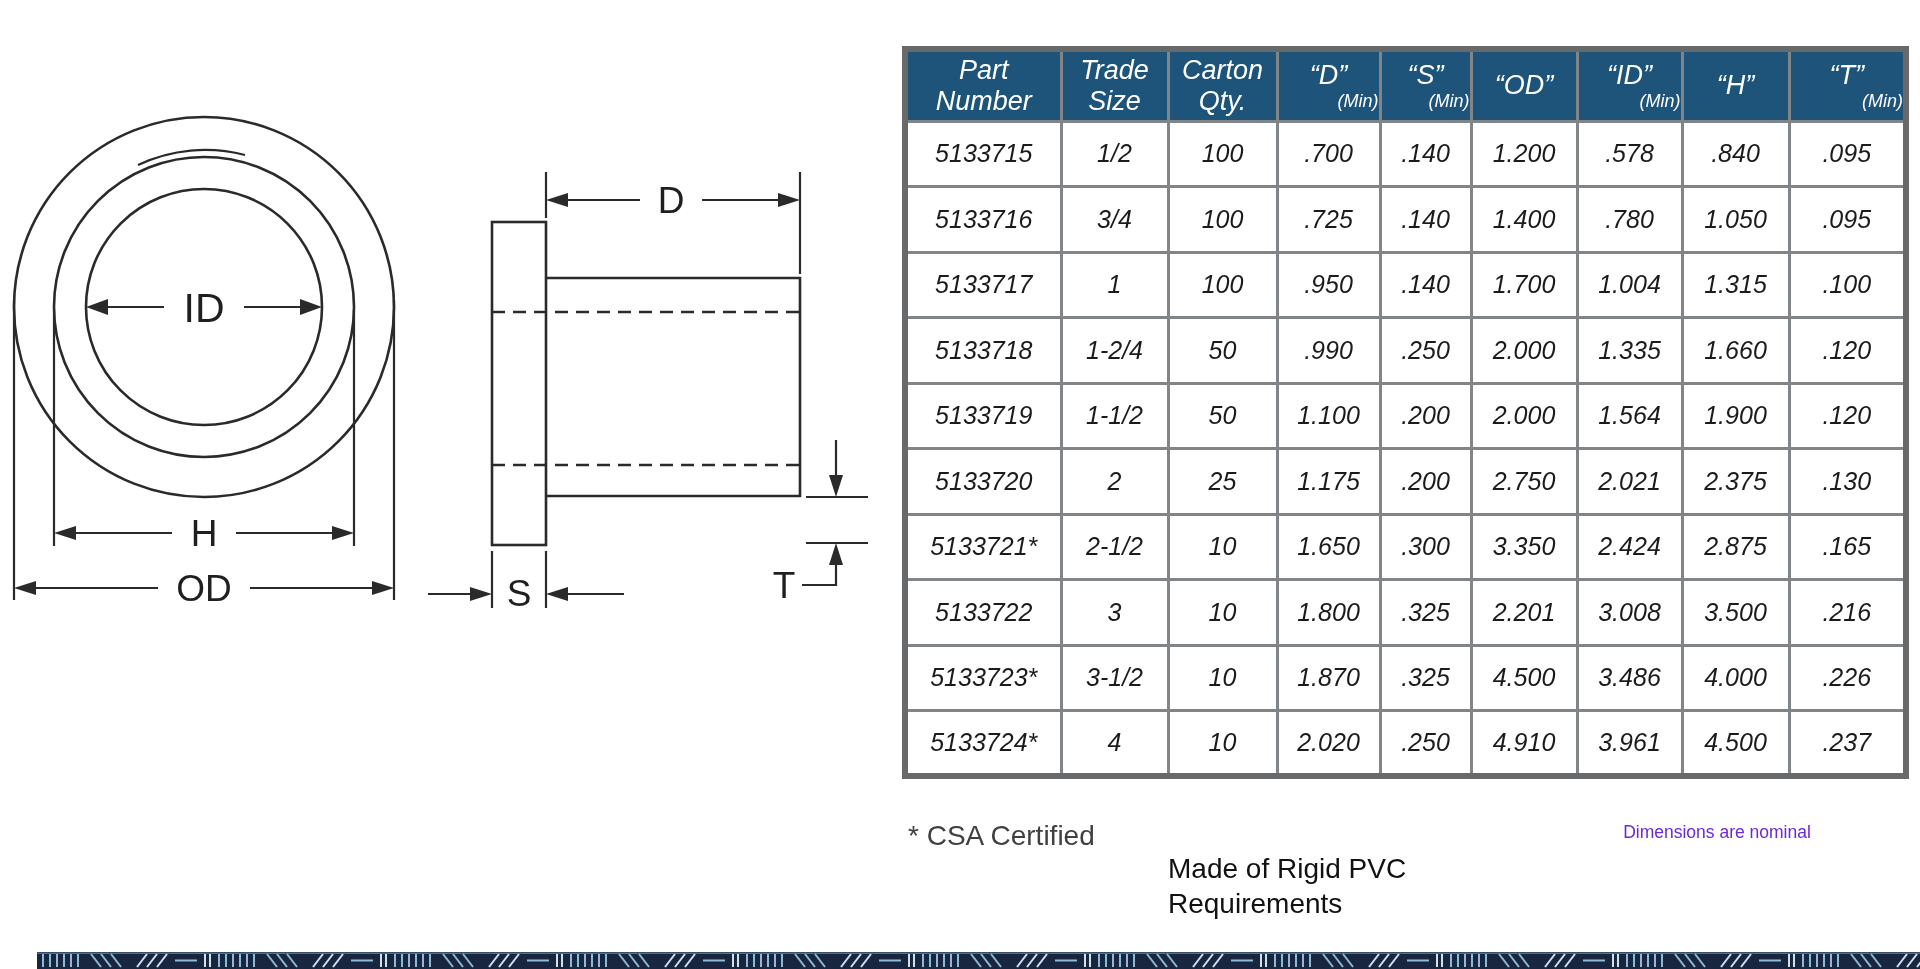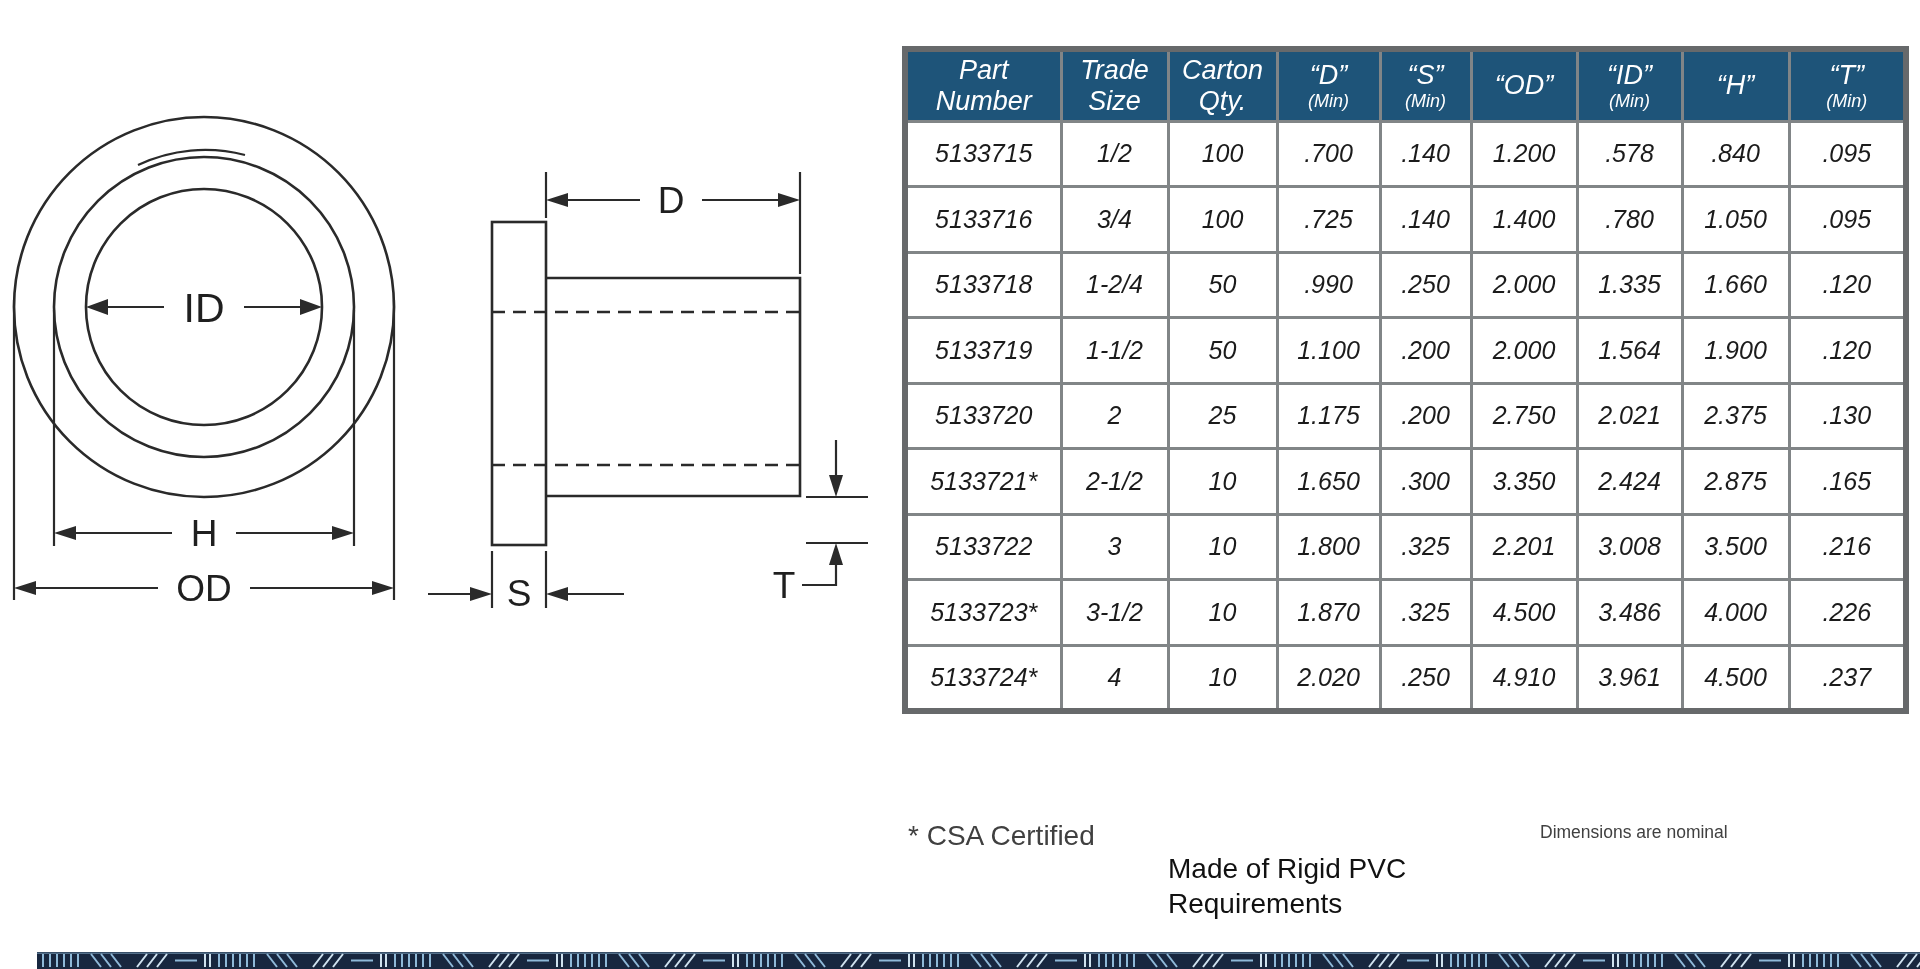--- a/index.html
+++ b/index.html
@@ -33,27 +33,27 @@
     border:6px solid var(--outer-border);
     font-family:"Liberation Sans", sans-serif;
     font-style:italic;
   }
   .spec-table th,.spec-table td{border:3px solid var(--grid-line);text-align:center;vertical-align:middle;}
   .spec-table th{
     background:var(--table-header-bg);color:var(--table-header-text);
     font-weight:normal;height:72px;padding:2px 0;
   }
   .spec-table th .l1,.spec-table th .l2{font-size:27px;line-height:31px;}
-  .spec-table th .l2.min{font-size:18px;line-height:21px;}
+  .spec-table th .l2.min{font-size:18px;line-height:21px;text-align:right;}
   .spec-table td{height:65.5px;font-size:25px;color:var(--cell-text);background:#ffffff;}
 
   
   .note-csa{position:absolute;left:908px;top:820px;font-size:28px;color:#404040;}
   .note-material{position:absolute;left:1168px;top:851px;font-size:28px;line-height:35px;color:#111;}
-  .note-nominal{position:absolute;left:1540px;top:822px;width:354px;text-align:left;font-size:17.5px;color:#404040;}
+  .note-nominal{position:absolute;left:1540px;top:822px;width:354px;text-align:center;font-size:17.5px;color:#6d28d9;}
 
   
   .band{position:absolute;left:37px;top:952px;width:1883px;height:17px;}
   .band-bg{fill:var(--band-bg);}
   .band .tick{stroke:var(--band-tick);stroke-width:2;fill:none;}
   .band .tick.lt{stroke:#cfe2ef;}
 </style>
 </head>
 <body>
 
@@ -202,20 +202,31 @@
         <tr>
           <td>5133716</td>
           <td>3/4</td>
           <td>100</td>
           <td>.725</td>
           <td>.140</td>
           <td>1.400</td>
           <td>.780</td>
           <td>1.050</td>
           <td>.095</td>
+        </tr>
+        <tr>
+          <td>5133717</td>
+          <td>1</td>
+          <td>100</td>
+          <td>.950</td>
+          <td>.140</td>
+          <td>1.700</td>
+          <td>1.004</td>
+          <td>1.315</td>
+          <td>.100</td>
         </tr>
         <tr>
           <td>5133718</td>
           <td>1-2/4</td>
           <td>50</td>
           <td>.990</td>
           <td>.250</td>
           <td>2.000</td>
           <td>1.335</td>
           <td>1.660</td>

